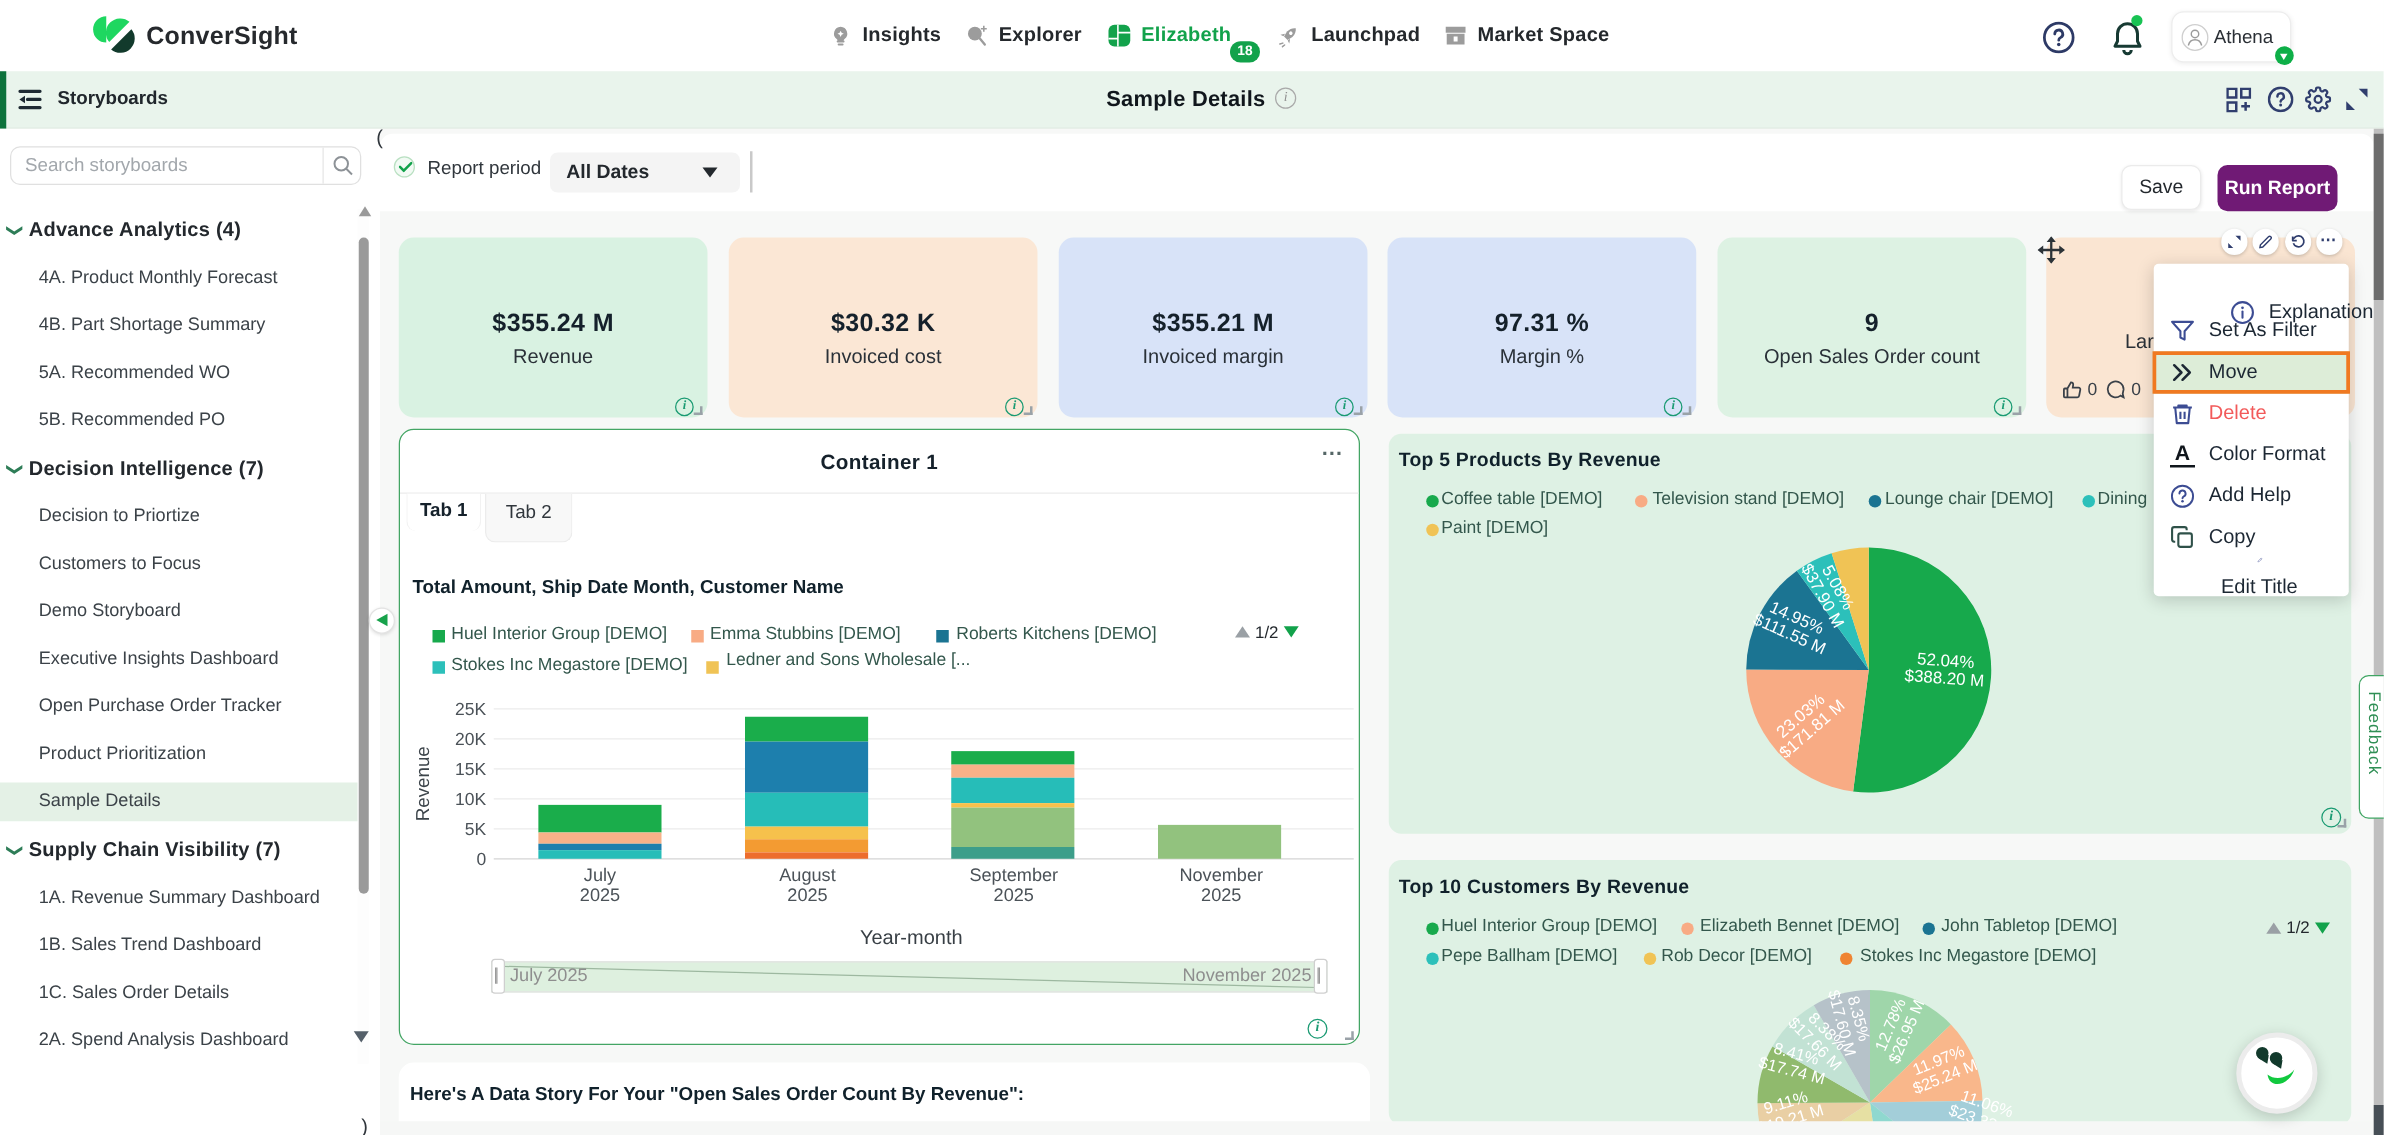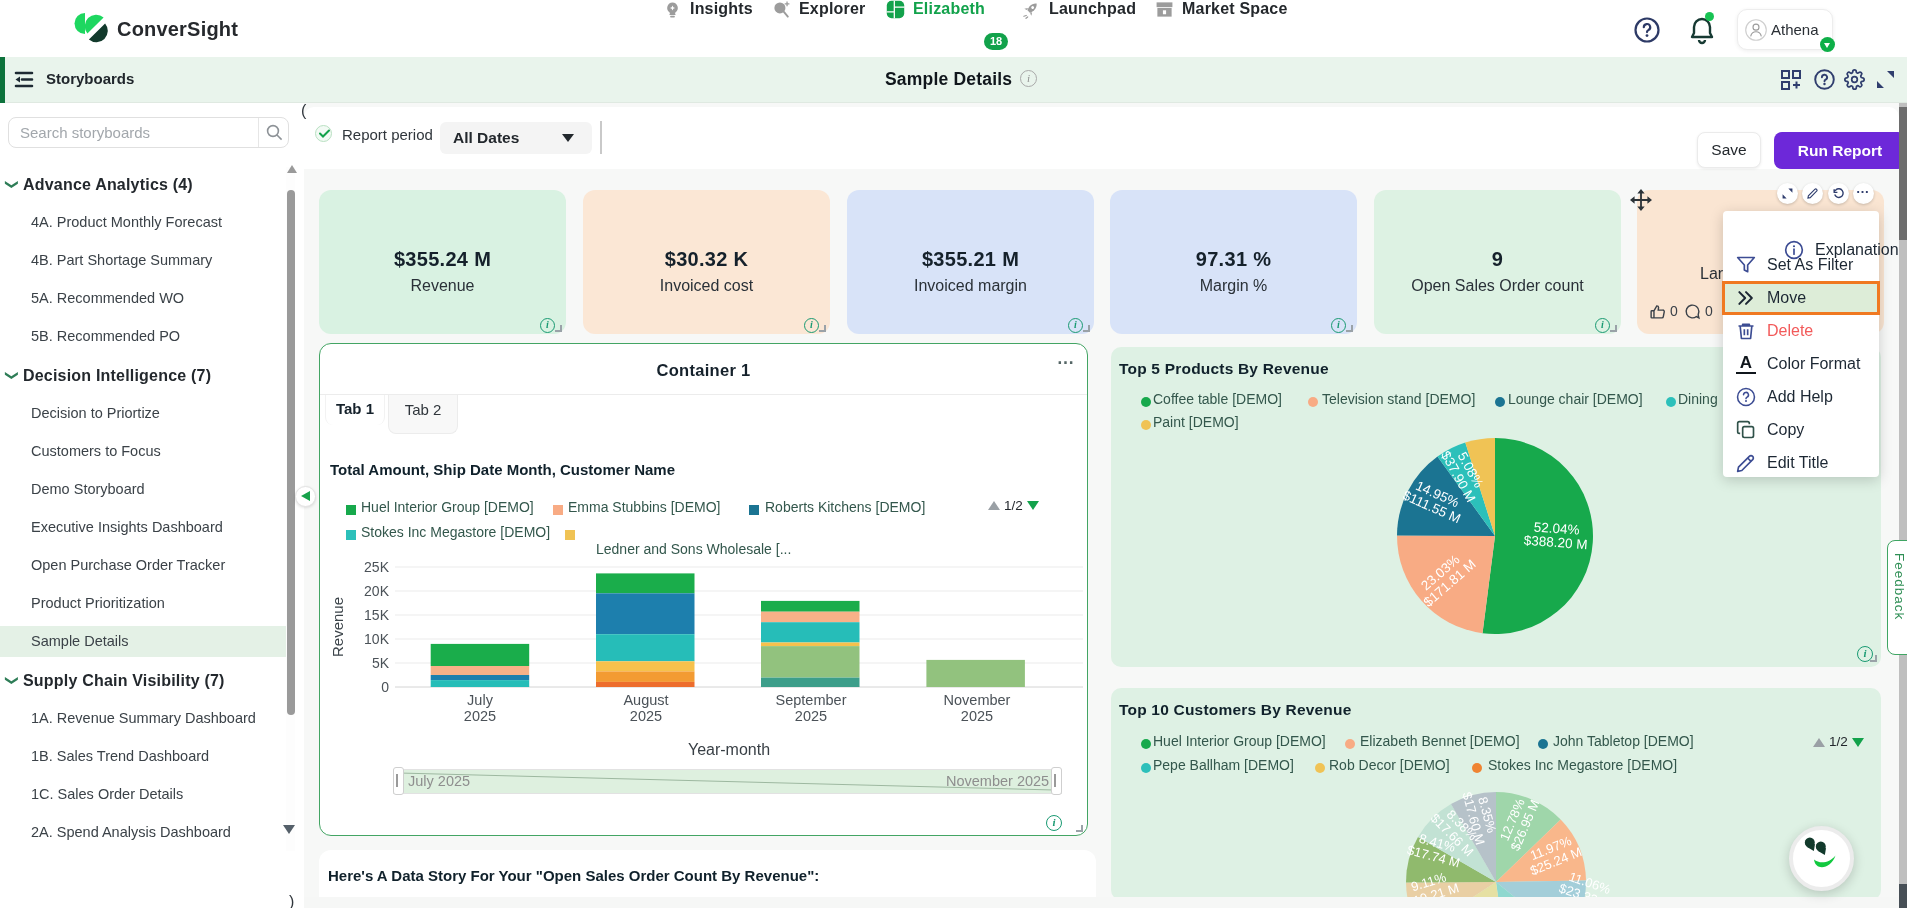--- a/index.html
+++ b/index.html
@@ -2,21 +2,21 @@
 <html><head>
 <meta charset="utf-8">
 <style>
 * { margin:0; padding:0; box-sizing:border-box; }
 html,body { width:1907px; height:908px; overflow:hidden; }
 body { font-family:"Liberation Sans", sans-serif; background:#fff; position:relative; }
 #app { position:absolute; left:0; top:0; width:1907px; height:908px; }
 .abs { position:absolute; }
 
 #header { position:absolute; left:0; top:0; width:1907px; height:57px; background:#fff; }
-.navitem { position:absolute; top:0; height:57px; display:flex; align-items:flex-start; gap:8px; font-size:16px; font-weight:600; color:#24282c; letter-spacing:.2px; }
+.navitem { position:absolute; top:0; height:57px; display:flex; align-items:center; gap:8px; font-size:16px; font-weight:600; color:#24282c; letter-spacing:.2px; }
 .navitem.green { color:#12a24b; }
 #greenbar { position:absolute; left:0; top:57px; width:1907px; height:46px; background:#e9f4ec; border-bottom:1px solid #dfe9e1; }
 #greenbar .accent { position:absolute; left:0; top:0; width:5px; height:46px; background:#0d723c; }
 
 #sidebar { position:absolute; left:0; top:103px; width:304px; height:624px; background:#fff; }
 .sideitem { position:absolute; left:0; width:290px; height:31px; line-height:31px; font-size:14.5px; color:#3b4248; padding-left:31px; white-space:nowrap; }
 .sidehead { position:absolute; left:0; width:290px; height:31px; line-height:31px; font-size:16px; font-weight:700; color:#23282d; padding-left:23px; white-space:nowrap; letter-spacing:.2px;}
 .sidehead .chev { position:absolute; left:7px; top:0px; color:#2e7d57; font-size:13px; font-weight:400; transform:rotate(90deg); }
 
 #main { position:absolute; left:304px; top:103px; width:1603px; height:805px; background:#f7f8f7; }
@@ -186,21 +186,21 @@
   <div class="abs" style="left:11px;top:22px;width:17px;height:17px;border:1.5px solid #b9e0c2;border-radius:50%;background:#f2faf4;"></div>
   <svg class="abs" style="left:15px;top:26px" width="11" height="9" viewBox="0 0 11 9">
         <path d="M1 4.5l3 3 6-6" stroke="#12a24b" stroke-width="2" fill="none" stroke-linecap="round"></path>
       </svg>
   <div class="abs" style="left:38px;top:23px;font-size:15px;color:#30363c;">Report period</div>
   <div class="abs" style="left:136px;top:19px;width:152px;height:32px;background:#f4f4f4;border-radius:6px;"></div>
   <div class="abs" style="left:149px;top:26px;font-size:15.5px;font-weight:600;color:#23282d;">All Dates</div>
   <div class="abs" style="left:258px;top:31px;width:0;height:0;border-left:6px solid transparent;border-right:6px solid transparent;border-top:8px solid #23282d;"></div>
   <div class="abs" style="left:296px;top:18px;width:1.5px;height:33px;background:#c9c9c9;"></div>
   <div class="btn" style="left:1393px;top:29px;width:64px;height:36px;background:#fff;border:1px solid #ebebeb;box-shadow:0 1px 3px rgba(0,0,0,.08);color:#23282d;">Save</div>
-  <div class="btn" style="left:1470px;top:29px;width:132px;height:37px;background:#6d28d9;color:#fff;font-weight:600;">Run Report</div>
+  <div class="btn" style="left:1470px;top:29px;width:96px;height:37px;background:#701a75;color:#fff;font-weight:600;">Run Report</div>
 
   <div class="kpi" style="left:15px;background:#d9f2e2;">
         <div class="val">$355.24 M</div>
         <div class="lab">Revenue</div>
         <div class="info" style="left:221px;top:128px;">i</div>
         <div class="corner" style="left:236px;top:135px;"></div>
       </div>
   <div class="kpi" style="left:279px;background:#fbe7d5;">
         <div class="val">$30.32 K</div>
         <div class="lab">Invoiced cost</div>
@@ -265,21 +265,21 @@
   <div class="abs" style="left:26px;top:358px;font-size:15px;font-weight:700;color:#10212b;">Total Amount, Ship Date Month, Customer Name</div>
   <div class="abs" style="left:42px;top:398px;"><span class="legsq" style="background:#17a94c;"></span></div>
   <div class="abs" style="left:57px;top:395px;"><span class="legtext">Huel Interior Group [DEMO]</span></div>
   <div class="abs" style="left:249px;top:398px;"><span class="legsq" style="background:#f8ab84;"></span></div>
   <div class="abs" style="left:264px;top:395px;"><span class="legtext">Emma Stubbins [DEMO]</span></div>
   <div class="abs" style="left:445px;top:398px;"><span class="legsq" style="background:#1b7492;"></span></div>
   <div class="abs" style="left:461px;top:395px;"><span class="legtext">Roberts Kitchens [DEMO]</span></div>
   <div class="abs" style="left:42px;top:423px;"><span class="legsq" style="background:#2cc0ba;"></span></div>
   <div class="abs" style="left:57px;top:420px;"><span class="legtext">Stokes Inc Megastore [DEMO]</span></div>
   <div class="abs" style="left:261px;top:423px;"><span class="legsq" style="background:#f0c355;"></span></div>
-  <div class="abs" style="left:277px;top:437px;margin-left:15px;"><span class="legtext">Ledner and Sons Wholesale [...</span></div>
+  <div class="abs" style="left:277px;top:416px;"><span class="legtext">Ledner and Sons Wholesale [...</span></div>
   <div class="abs" style="left:684px;top:398px;width:0;height:0;border-left:6px solid transparent;border-right:6px solid transparent;border-bottom:9px solid #9aa0a5;"></div>
   <div class="abs" style="left:700px;top:395px;font-size:13.5px;color:#23282d;">1/2</div>
   <div class="abs" style="left:723px;top:398px;width:0;height:0;border-left:6px solid transparent;border-right:6px solid transparent;border-top:9px solid #12a24b;"></div>
   <svg id="barchart" class="abs" style="left:15px;top:450px;" width="769" height="215" font-family="Liberation Sans, sans-serif">
     <g stroke="#ebebeb" stroke-width="1">
       <line x1="76" y1="14" x2="764" y2="14"></line>
           <line x1="76" y1="38" x2="764" y2="38"></line>
       <line x1="76" y1="62" x2="764" y2="62"></line>
           <line x1="76" y1="86" x2="764" y2="86"></line>
       <line x1="76" y1="110" x2="764" y2="110"></line>
@@ -490,21 +490,21 @@
         </svg>
     <span>Add Help</span>
       </div>
   <div class="mitem" style="top:202px;">
     <svg width="20" height="20" viewBox="0 0 24 24" fill="none" stroke="#2f5149" stroke-width="2" stroke-linejoin="round">
           <rect x="8" y="8" width="13" height="13" rx="2"></rect>
           <path d="M5 16H4a2 2 0 0 1-2-2V4a2 2 0 0 1 2-2h10a2 2 0 0 1 2 2v1"></path>
         </svg>
     <span>Copy</span>
       </div>
-  <div class="mitem" style="top:235px;">
+  <div class="mitem" style="top:235px;flex-direction:column;">
     <svg width="20" height="20" viewBox="0 0 24 24" fill="none" stroke="#3c4c93" stroke-width="2" stroke-linejoin="round">
           <path d="M3 17l-1 5 5-1L20 8a2.8 2.8 0 0 0-4-4z"></path>
           <path d="M14 6l4 4"></path>
         </svg>
     <span>Edit Title</span>
       </div>
 </div>
 
 <div class="abs" style="left:1887px;top:540px;width:22px;height:115px;background:#fff;border:1.5px solid #3fa563;border-radius:8px 0 0 8px;z-index:40;"></div>
 <div class="abs vtext" style="left:1892px;top:553px;font-size:13.5px;color:#2f8f55;letter-spacing:1px;z-index:41;">Feedback</div>

